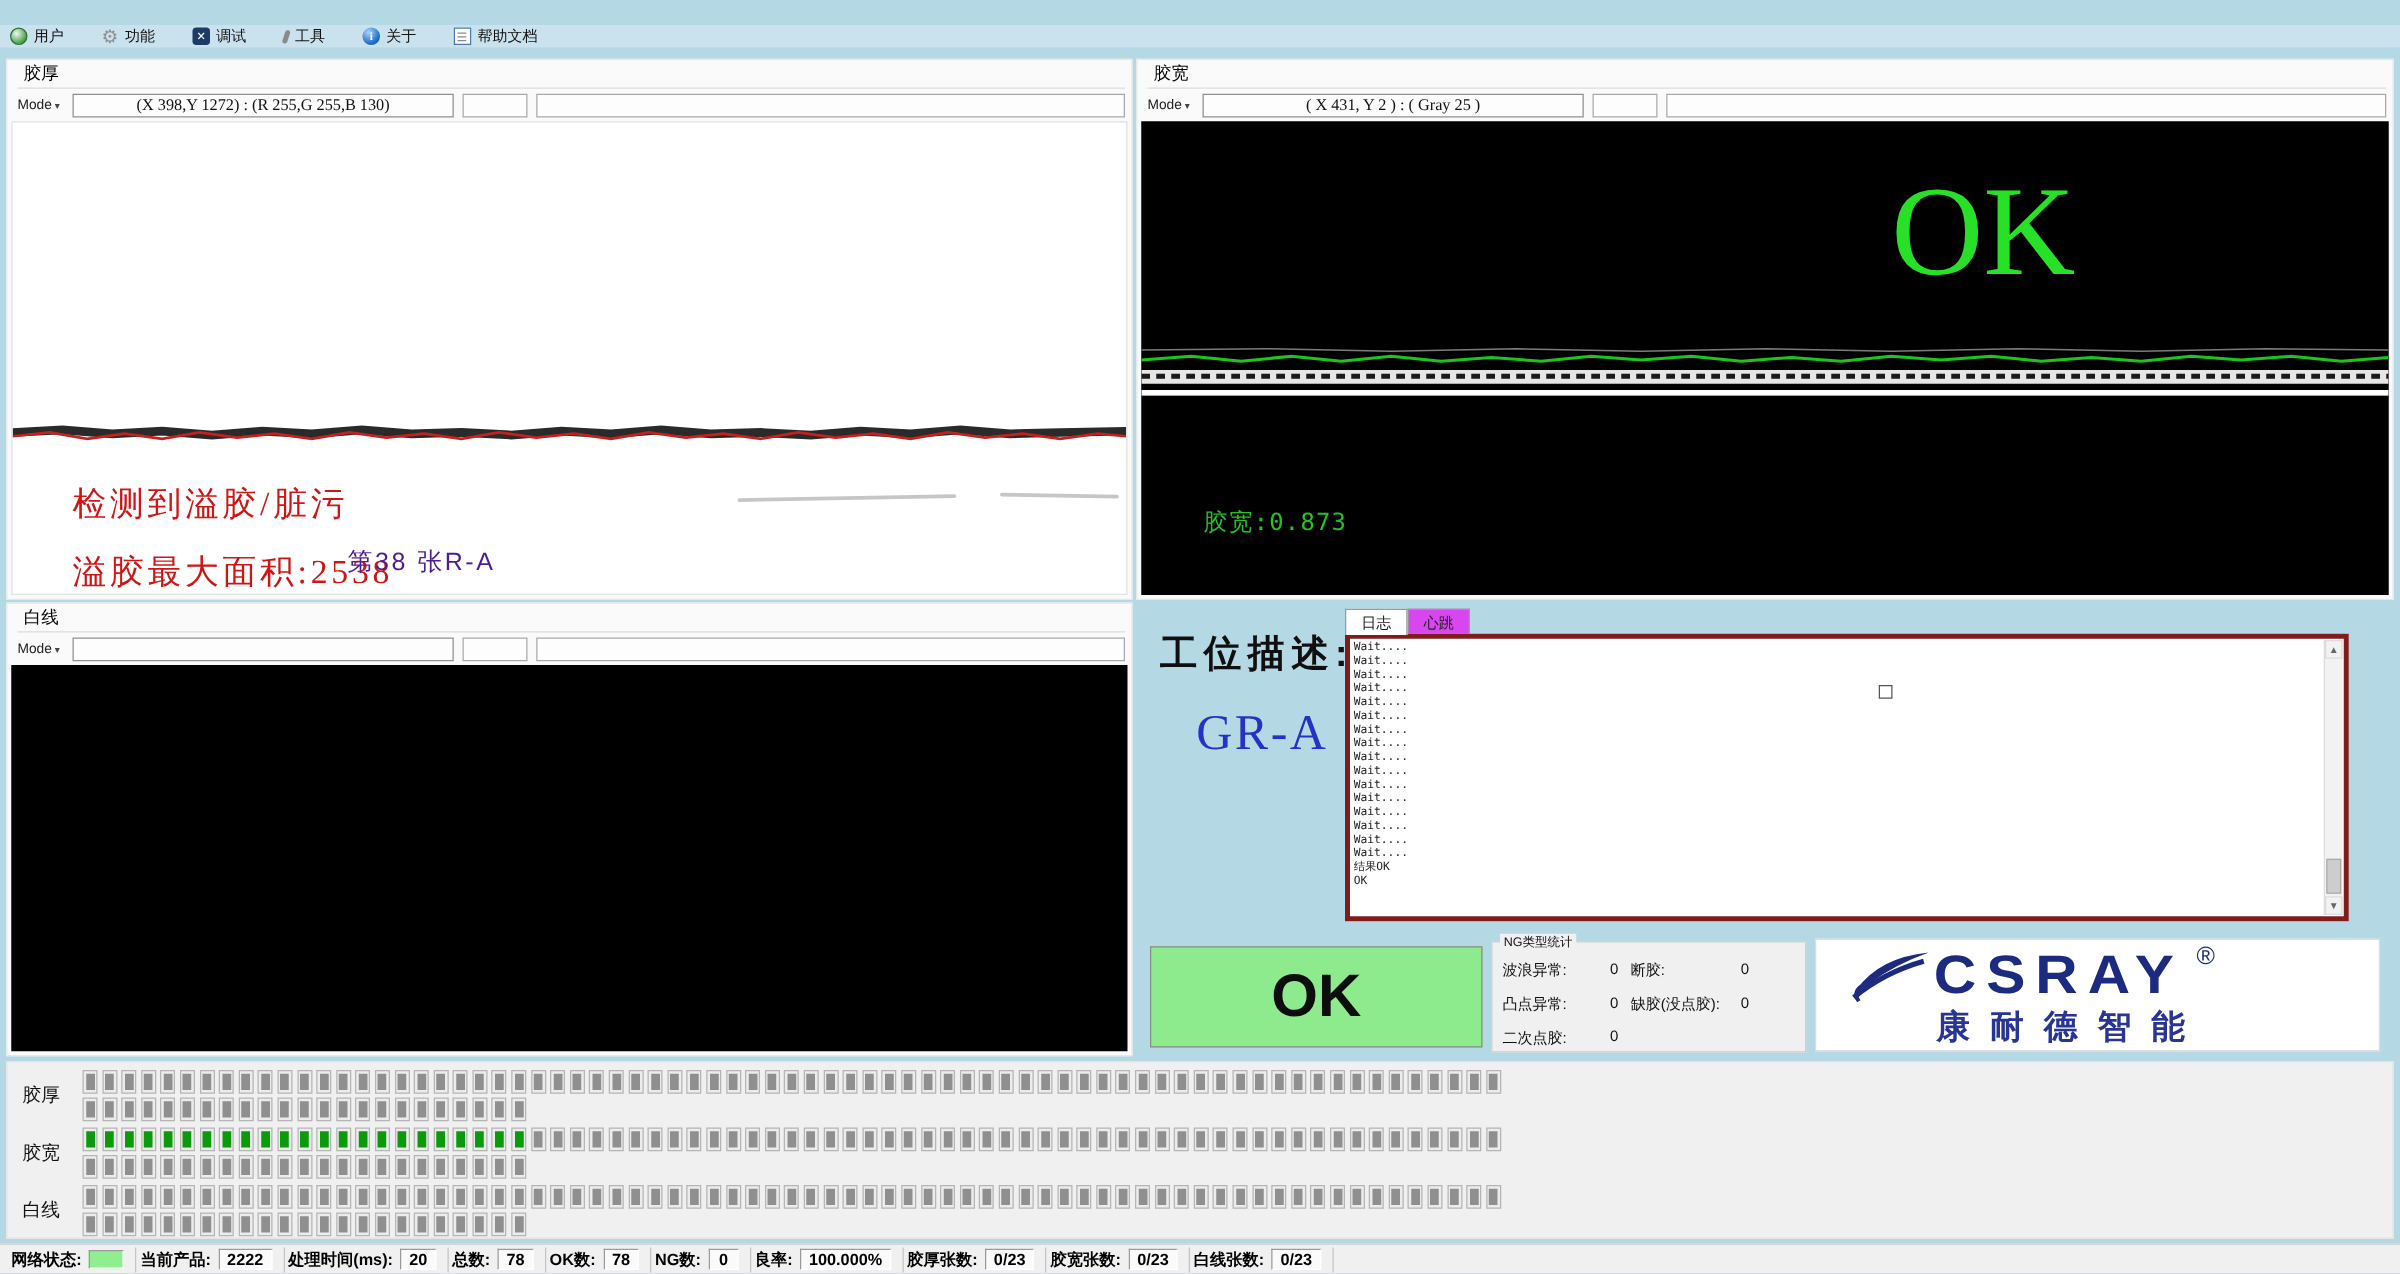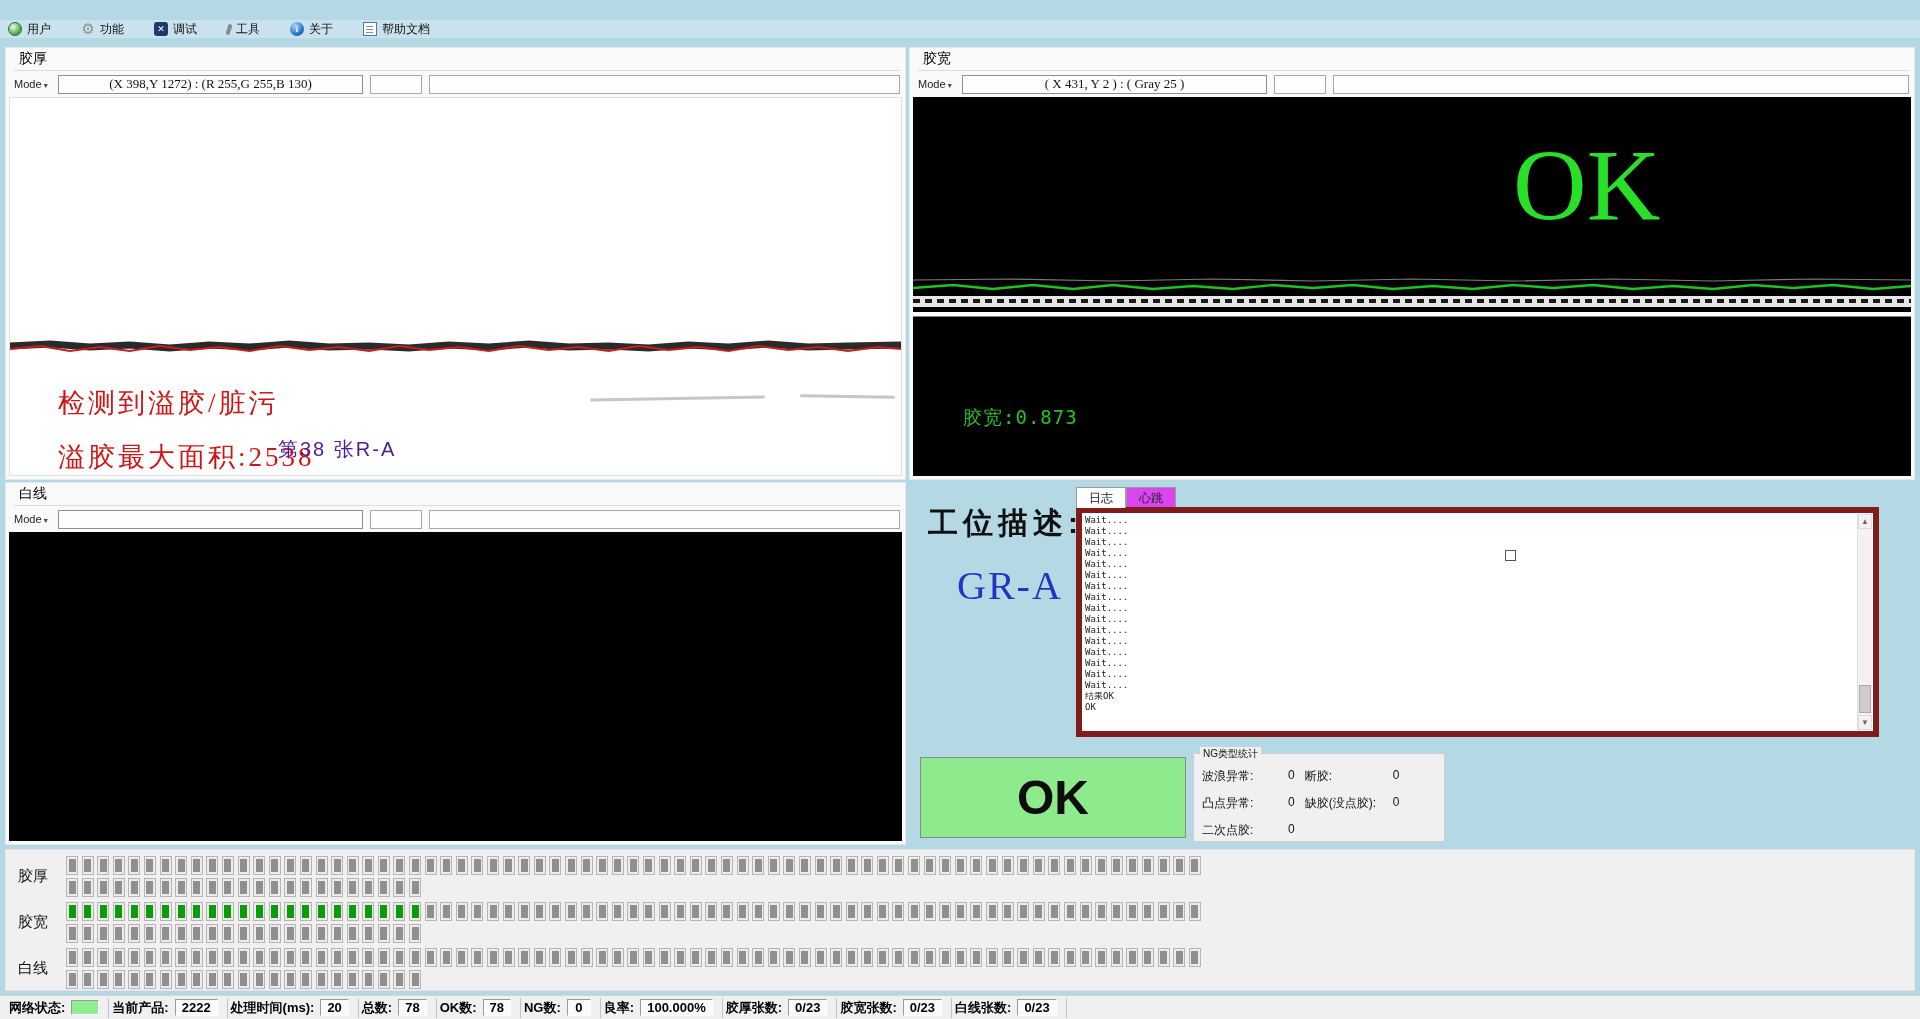--- a/index.html
+++ b/index.html
@@ -58,21 +58,21 @@
   .measure{position:absolute;left:50px;top:308px;font-family:"DejaVu Sans Mono","Liberation Mono",monospace;font-size:19px;color:#22c322;letter-spacing:1px}
 
   
   .station-label{position:absolute;left:928px;top:503px;font-size:30px;font-weight:bold;color:#101010;letter-spacing:5px}
   .station-value{position:absolute;left:957px;top:562px;font-family:"Liberation Serif",serif;font-size:40px;color:#2433c4;letter-spacing:2px}
 
   .log-wrap{position:absolute;left:1076px;top:487px;width:803px;height:250px;font-size:12px}
   .log-tabs{display:flex;height:21px}
   .tab{padding:2px 12px;border:1px solid #9a9a9a;border-bottom:none;background:#d946ef;color:#222;cursor:default}
   .tab.active{background:#fff;position:relative;z-index:2}
-  .log-body{position:absolute;left:0;right:0;top:20px;bottom:0;border:6px solid #7f1d1d;background:#fff}
+  .log-body{position:absolute;left:0;right:0;top:20px;bottom:0;border:4px solid #7f1d1d;background:#fff}
   .log-lines{position:absolute;left:3px;top:2px;right:20px;bottom:2px;overflow:hidden;font-family:"DejaVu Sans Mono","Liberation Mono",monospace;font-size:9px;line-height:11px;color:#222}
   .log-checkbox{position:absolute;left:423px;top:37px;width:11px;height:11px;border:1px solid #555;background:#fff}
   .scrollbar{position:absolute;top:1px;right:1px;bottom:1px;width:15px;background:#f2f2f2;border-left:1px solid #ddd}
   .sb-arrow{position:absolute;left:0;width:14px;height:15px;display:flex;align-items:center;justify-content:center;font-size:8px;color:#666;background:#f2f2f2;border:1px solid #dcdcdc}
   .sb-thumb{position:absolute;left:1px;width:12px;height:28px;bottom:17px;background:#cdcdcd;border:1px solid #aaa}
 
   .result-btn{position:absolute;left:920px;top:757px;width:266px;height:81px;background:#8deb8d;border:1px solid #8a8a8a;display:flex;align-items:center;justify-content:center;font-size:48px;font-weight:bold;color:#0d0d0d;cursor:default}
 
   .ng-stats{position:absolute;left:1193px;top:753px;width:252px;height:89px;border:1px solid #cdcdcd;background:#f0f0f0;font-size:12px;color:#111}
   .ngs-title{position:absolute;left:6px;top:-7px;background:#f0f0f0;padding:0 3px;font-size:10px}
@@ -261,20 +261,34 @@
             <span class="vl">0</span>
           </div>
           <div class="ngs-item">
             <span class="lb">缺胶(没点胶):</span>
             <span class="vl">0</span>
           </div>
         </div>
     </div>
   </div>
 
+  <div class="logo-card">
+    <div class="logo-row">
+      <span style="margin-top:2px">
+        <svg width="66" height="42" viewBox="0 0 66 42">
+            <path d="M4 32 Q22 6 62 2 Q34 12 16 26 Z" fill="#1c2b80"></path>
+            <path d="M2 38 Q26 18 58 9" stroke="#1c2b80" stroke-width="4" fill="none"></path>
+            <path d="M6 41 Q0 32 12 27" stroke="#1c2b80" stroke-width="3.2" fill="none"></path>
+          </svg>
+      </span>
+      <span class="logo-brand">CSRAY</span>
+      <span class="logo-reg">®</span>
+    </div>
+    <div class="logo-sub">康耐德智能</div>
+  </div>
 
   <div class="indicators" id="indicators">
       <div class="ind-group">
         <span class="ind-label">胶厚</span>
         <div class="ind-rows">
           <div class="ind-row">
             <span class="cell">
               <i style="background: rgb(143, 143, 143);"></i>
             </span>
             <span class="cell">

